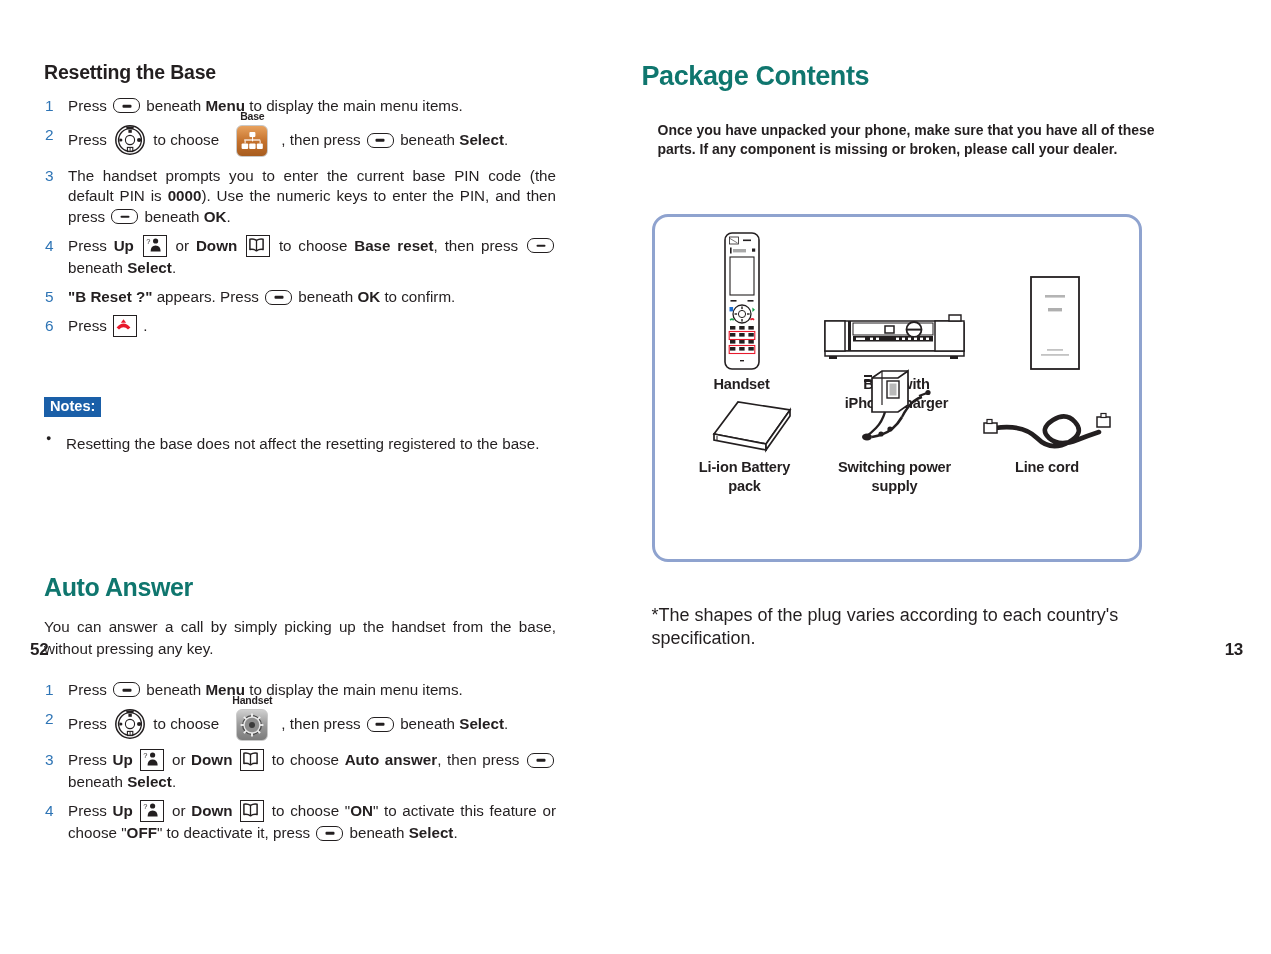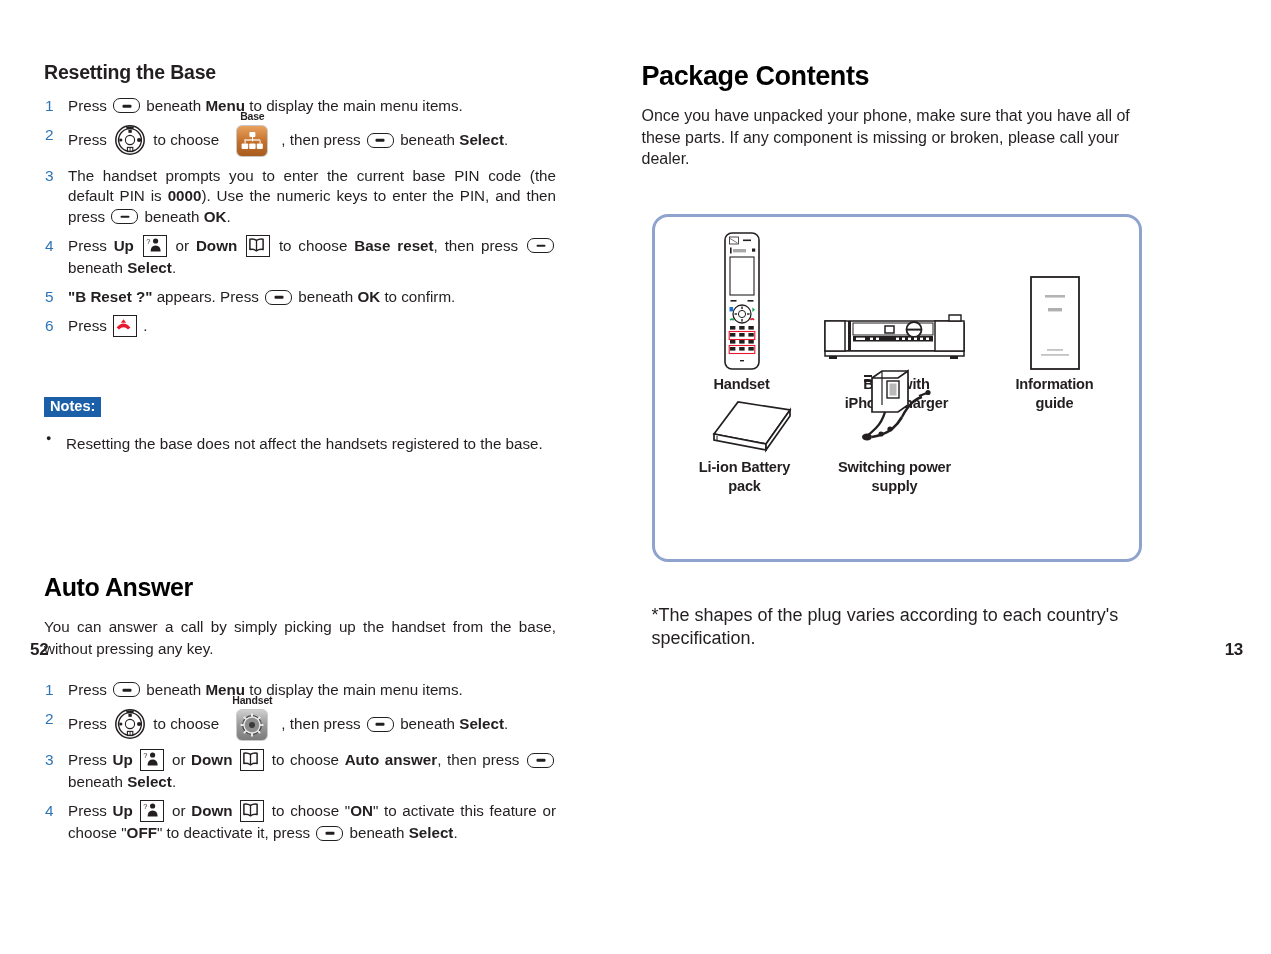--- a/index.html
+++ b/index.html
@@ -29,21 +29,21 @@
     font-size: 19.5px;
     font-weight: bold;
     letter-spacing: -0.2px;
     color: #231f20;
     margin: 0;
   }
   .h-blue {
     font-size: 25px;
     font-weight: bold;
     letter-spacing: -0.4px;
-    color: #000000;
+    color: #0f766e;
     margin: 0;
   }
 
   
   .steps { margin: 0; padding: 0; list-style: none; }
   .step {
     position: relative;
     padding-left: 24px;
     margin-bottom: 9px;
     font-size: 15.2px;
@@ -64,24 +64,25 @@
   b, .b { font-weight: bold; }
 
   
   .para {
     font-size: 15.2px;
     line-height: 1.42;
     text-align: justify;
     margin: 0;
   }
   .para-r {
-    font-size: 16px;
+    font-size: 14px;
     line-height: 1.35;
     text-align: left;
-    margin: 0;
+    margin: 16px;
+    font-weight: bold;
   }
 
   
   .notes-tag {
     display: inline-block;
     background: #1a5fa8;
     color: #ffffff;
     font-weight: bold;
     font-size: 14.6px;
     padding: 2px 6px 3px 6px;
@@ -286,21 +287,21 @@
               <path d="M9.5 3.2 l2.6 3.6 h-5.2 z" fill="#e8192c"></path>
             </svg></span> .</p>
       </li>
     </ol>
 
   <div style="position:absolute; left:44px; top:397px;">
     <span class="notes-tag">Notes:</span>
   </div>
 
   <ul class="note-list" id="notes-reset" style="position:absolute; left:44px; top:434px; width:512px;">
-      <li class="note-item">Resetting the base does not affect the handsets registered to the base.</li>
+      <li class="note-item">Resetting the base does not affect the resetting registered to the base.</li>
     </ul>
 
   <h2 class="h-blue" style="position:absolute; left:44px; top:573px;">Auto Answer</h2>
 
   <p class="para" style="position:absolute; left:44px; top:616px; width:512px;">You can answer a call by simply picking up the handset from the base, without pressing any key.</p>
 
   <ol class="steps" id="steps-auto" style="position:absolute; left:44px; top:680px; width:512px;">
       <li class="step">
         <span class="num">1</span>
         <p>Press <span class="ico ico-softkey"></span> beneath <b>Menu</b> to display the main menu items.</p>
@@ -454,21 +455,20 @@
         <svg width="64" height="96" viewBox="0 0 64 96">
           <rect x="8" y="2" width="48" height="92" fill="#fff" stroke="#231f20" stroke-width="1.8"></rect>
           <g fill="#9b9b9b">
             <rect x="22" y="20" width="20" height="2.6" opacity="0.75"></rect>
             <rect x="25" y="33" width="14" height="3.4" opacity="0.8"></rect>
             <rect x="24" y="74" width="16" height="1.8" opacity="0.6"></rect>
             <rect x="18" y="79" width="28" height="1.8" opacity="0.6"></rect>
           </g>
         </svg>
       </div>
-      <div class="pkg-cap">Information<br>guide</div>
     </div>
 
     <div class="pkg-item" style="left:10px; top:165px; width:160px;">
       <div class="pkg-art" style="height:72px;">
         <svg width="110" height="62" viewBox="0 0 110 62">
           <path d="M24 42 L48 10 L100 18 L76 52 Z" fill="#fff" stroke="#231f20" stroke-width="1.7"></path>
           <path d="M24 42 L24 48 L76 58 L76 52 Z" fill="#fff" stroke="#231f20" stroke-width="1.7"></path>
           <path d="M76 52 L76 58 L100 24 L100 18 Z" fill="#fff" stroke="#231f20" stroke-width="1.7"></path>
           <path d="M27 44 L27 48" stroke="#231f20" stroke-width="1"></path>
         </svg>
@@ -491,18 +491,30 @@
           <circle cx="36" cy="66" r="2.6" fill="#231f20"></circle>
           <circle cx="45" cy="61" r="2.6" fill="#231f20"></circle>
           <path d="M57 49 q5 -10 12 -16 q4 -3 8 -4" fill="none" stroke="#231f20" stroke-width="2.4"></path>
           <path d="M74 28 l8 -3" stroke="#231f20" stroke-width="2.4"></path>
           <circle cx="83" cy="24.5" r="2.6" fill="#231f20"></circle>
         </svg>
       </div>
       <div class="pkg-cap">Switching power<br>supply</div>
     </div>
 
+    <div class="pkg-item" style="left:315px; top:165px; width:155px;">
+      <div class="pkg-art" style="height:72px;">
+        <svg width="132" height="56" viewBox="0 0 132 56">
+          <path d="M14 30 q28 -4 42 10 q14 14 32 4 q16 -9 6 -20 q-9 -10 -22 -2 q-14 9 -4 18 q10 9 28 2 q10 -4 22 -8" fill="none" stroke="#231f20" stroke-width="4.6" stroke-linecap="round"></path>
+          <rect x="3" y="25" width="13" height="10" fill="#fff" stroke="#231f20" stroke-width="1.5"></rect>
+          <rect x="6" y="21.5" width="5" height="4" fill="#fff" stroke="#231f20" stroke-width="1.2"></rect>
+          <rect x="116" y="19" width="13" height="10" fill="#fff" stroke="#231f20" stroke-width="1.5"></rect>
+          <rect x="120" y="15.5" width="5" height="4" fill="#fff" stroke="#231f20" stroke-width="1.2"></rect>
+        </svg>
+      </div>
+      <div class="pkg-cap">Line cord</div>
+    </div>
   </div>
 
   <div class="footnote" style="left:16px; top:604px; width:520px;">*The shapes of the plug varies according to each country's specification.</div>
 
   <div class="pageno pageno-right">13</div>
 </div>
 
 </body></html>

